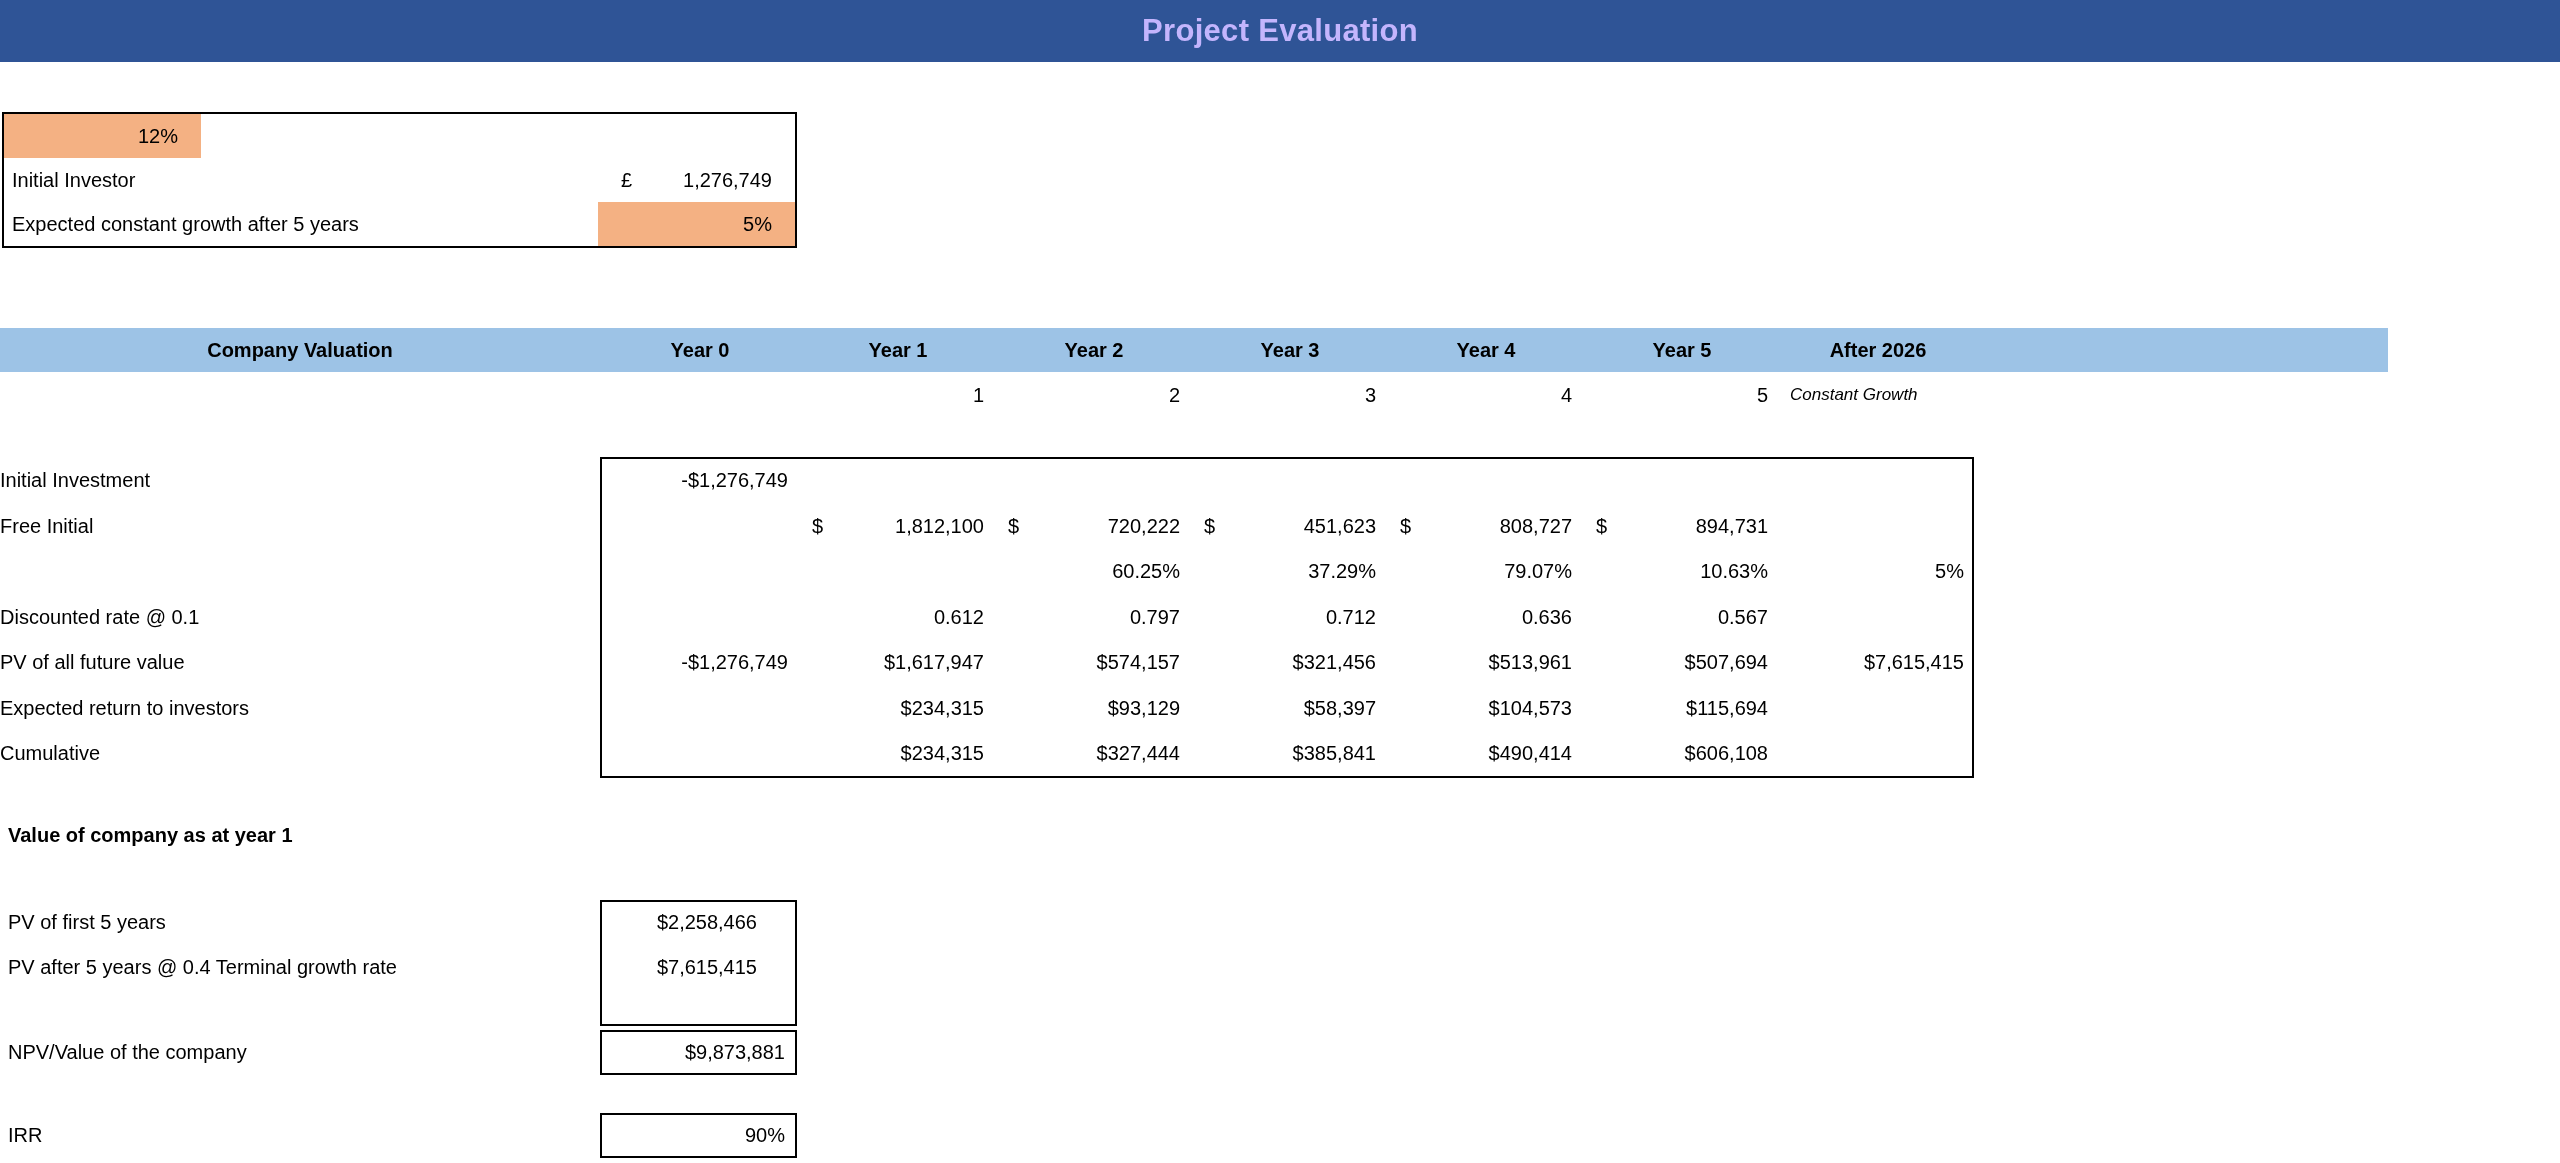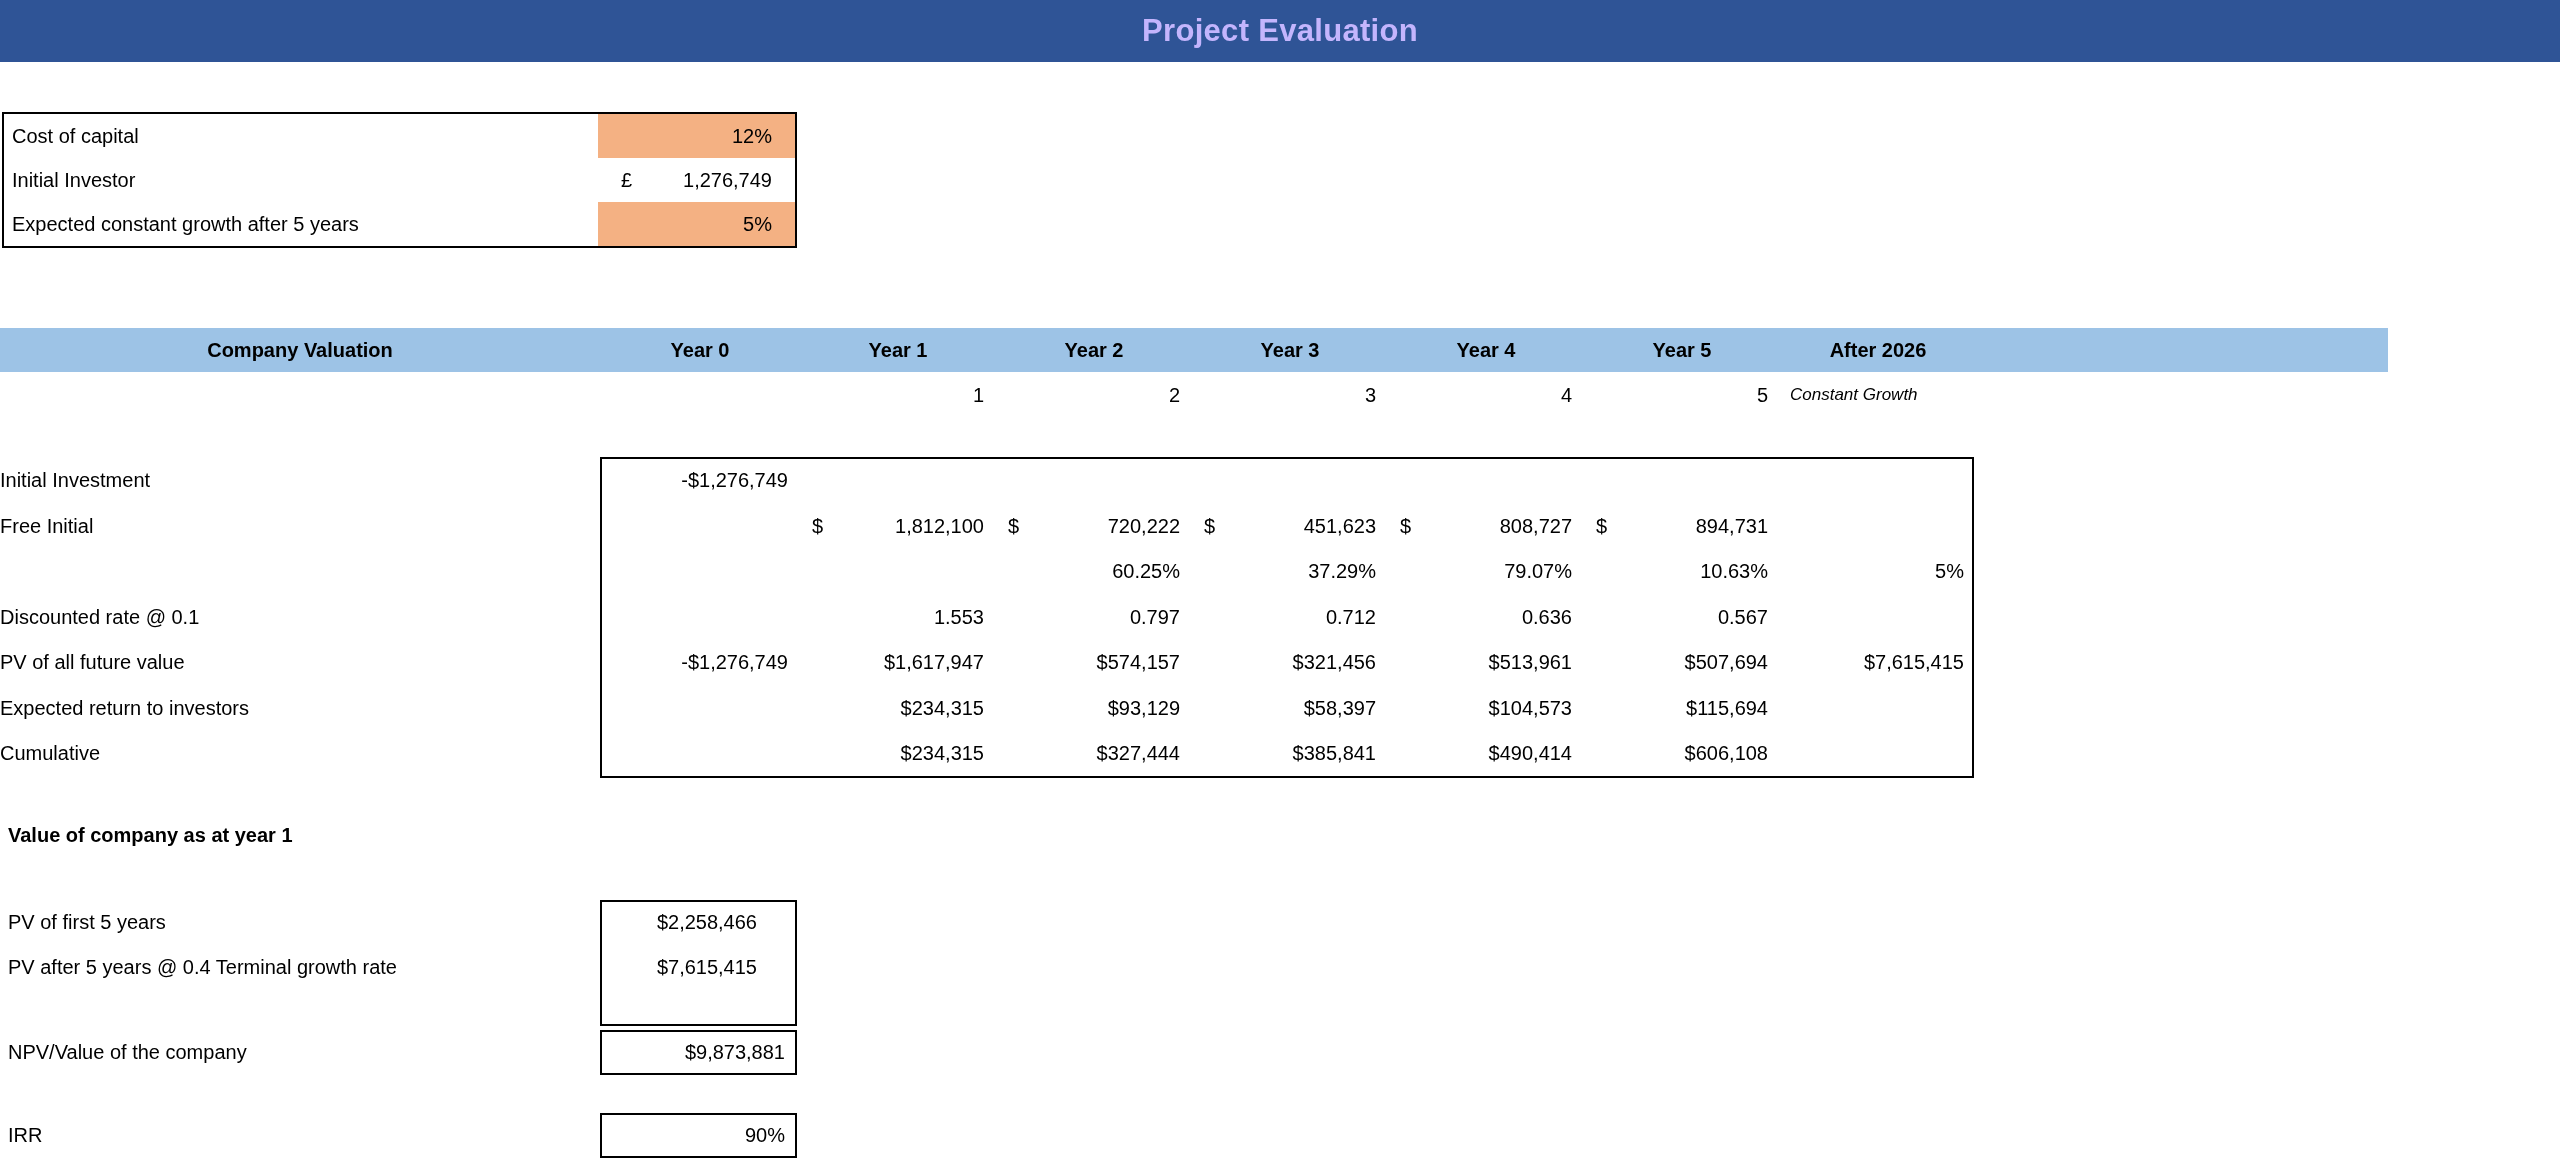--- a/index.html
+++ b/index.html
@@ -71,21 +71,20 @@
 <body>
 
 <div class="sheet">
 
   <div class="titlebar">
     <h1>Project Evaluation</h1>
   </div>
 
   <div class="params">
     <div class="param-row">
-      <div class="param-label">Cost of capital</div>
       <div class="param-value hl">
         <span></span>
         <span>12%</span>
       </div>
     </div>
     <div class="param-row">
       <div class="param-label">Initial Investor</div>
       <div class="param-value">
         <span>£</span>
         <span>1,276,749</span>
@@ -166,21 +165,21 @@
         <div class="cell num-cell"></div>
         <div class="cell num-cell">60.25%</div>
         <div class="cell num-cell">37.29%</div>
         <div class="cell num-cell">79.07%</div>
         <div class="cell num-cell">10.63%</div>
         <div class="cell num-cell">5%</div>
       </div>
       <div class="grid-row body-row">
         <div class="cell label-cell">Discounted rate @ 0.1</div>
         <div class="cell num-cell"></div>
-        <div class="cell num-cell">1.553</div>
+        <div class="cell num-cell">0.612</div>
         <div class="cell num-cell">0.797</div>
         <div class="cell num-cell">0.712</div>
         <div class="cell num-cell">0.636</div>
         <div class="cell num-cell">0.567</div>
         <div class="cell num-cell"></div>
       </div>
       <div class="grid-row body-row">
         <div class="cell label-cell">PV of all future value</div>
         <div class="cell num-cell">-$1,276,749</div>
         <div class="cell num-cell">$1,617,947</div>

